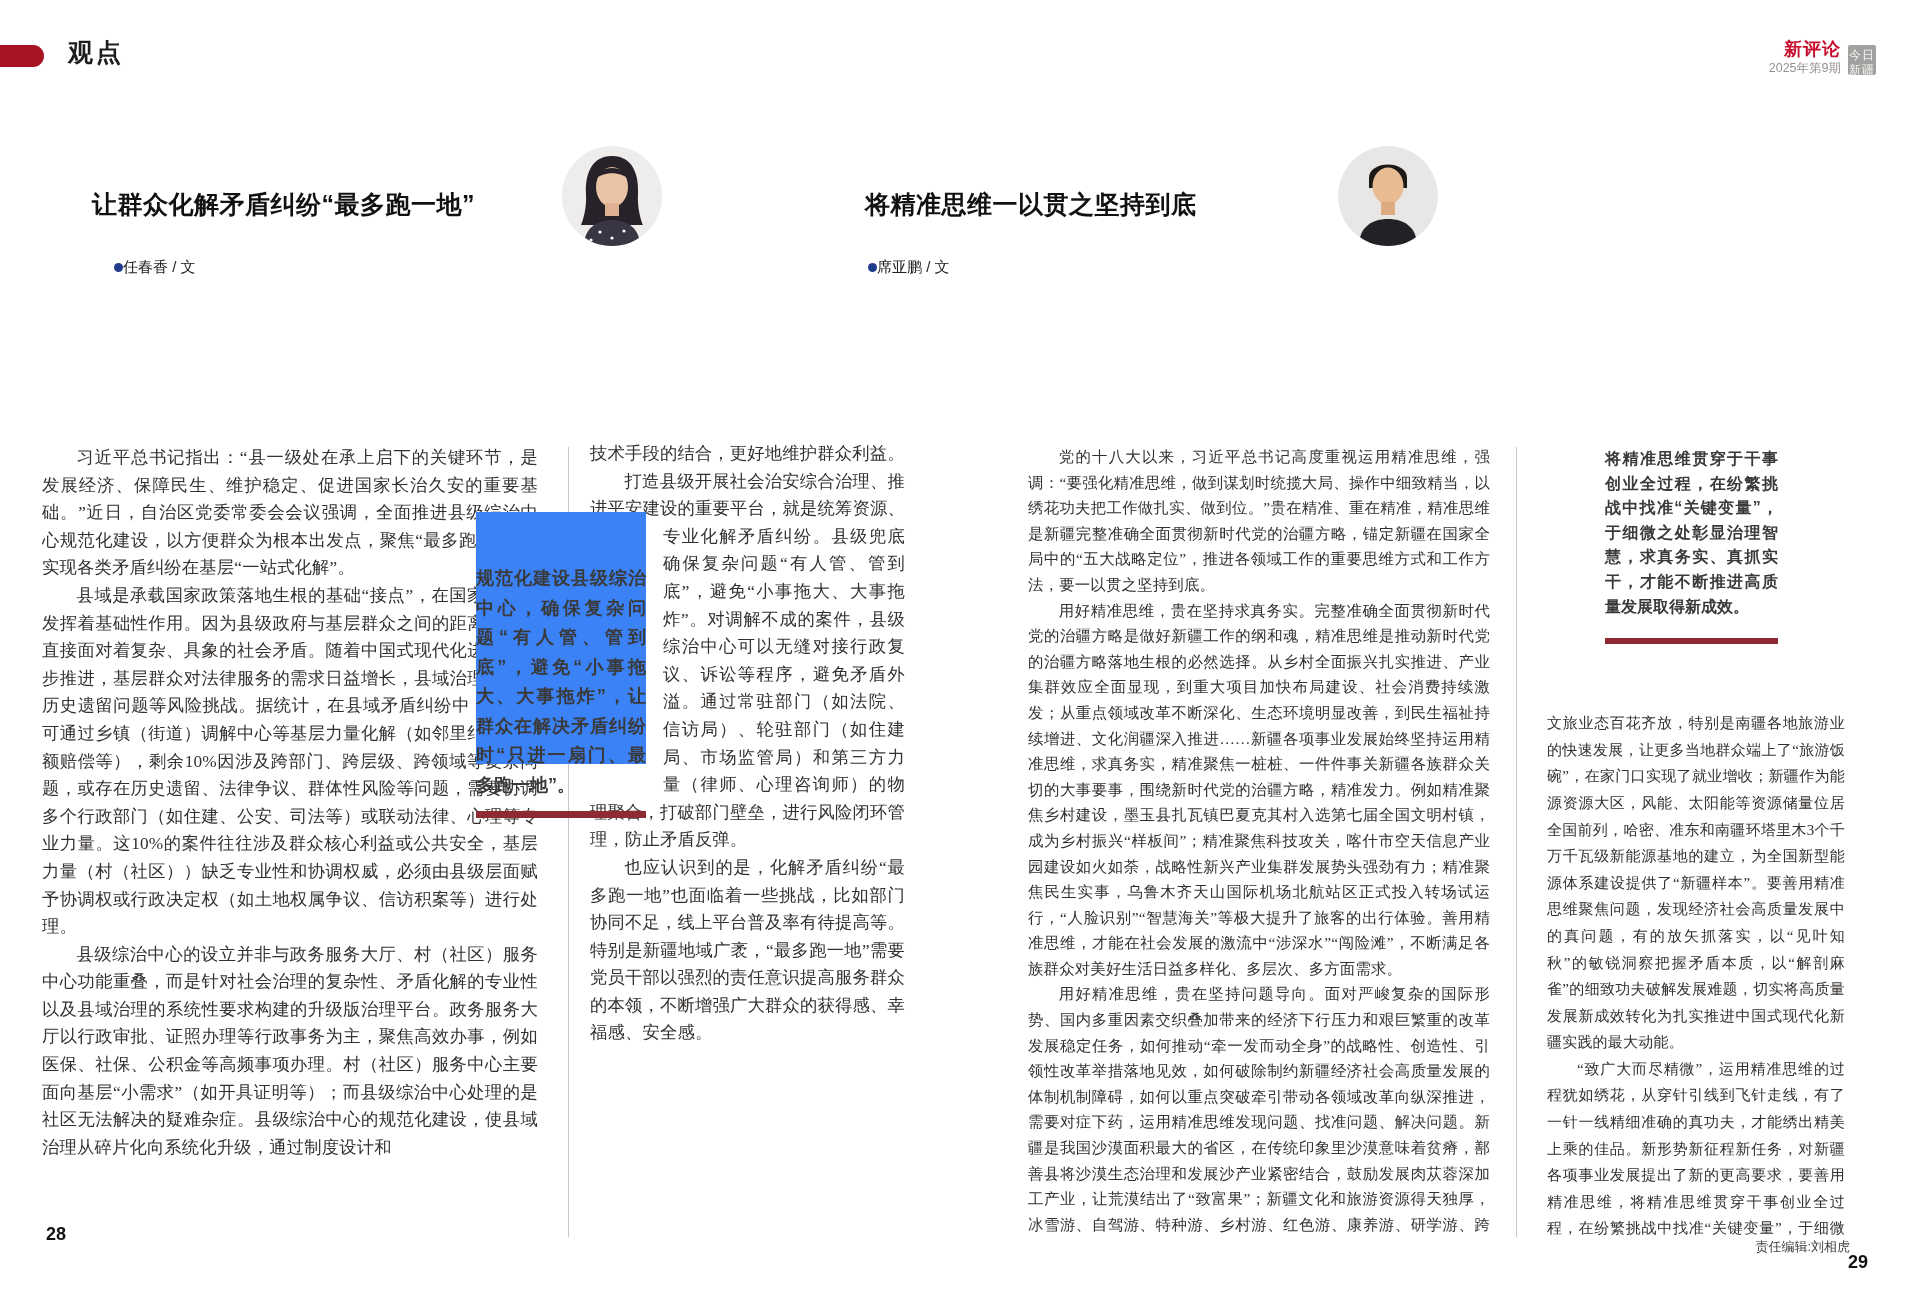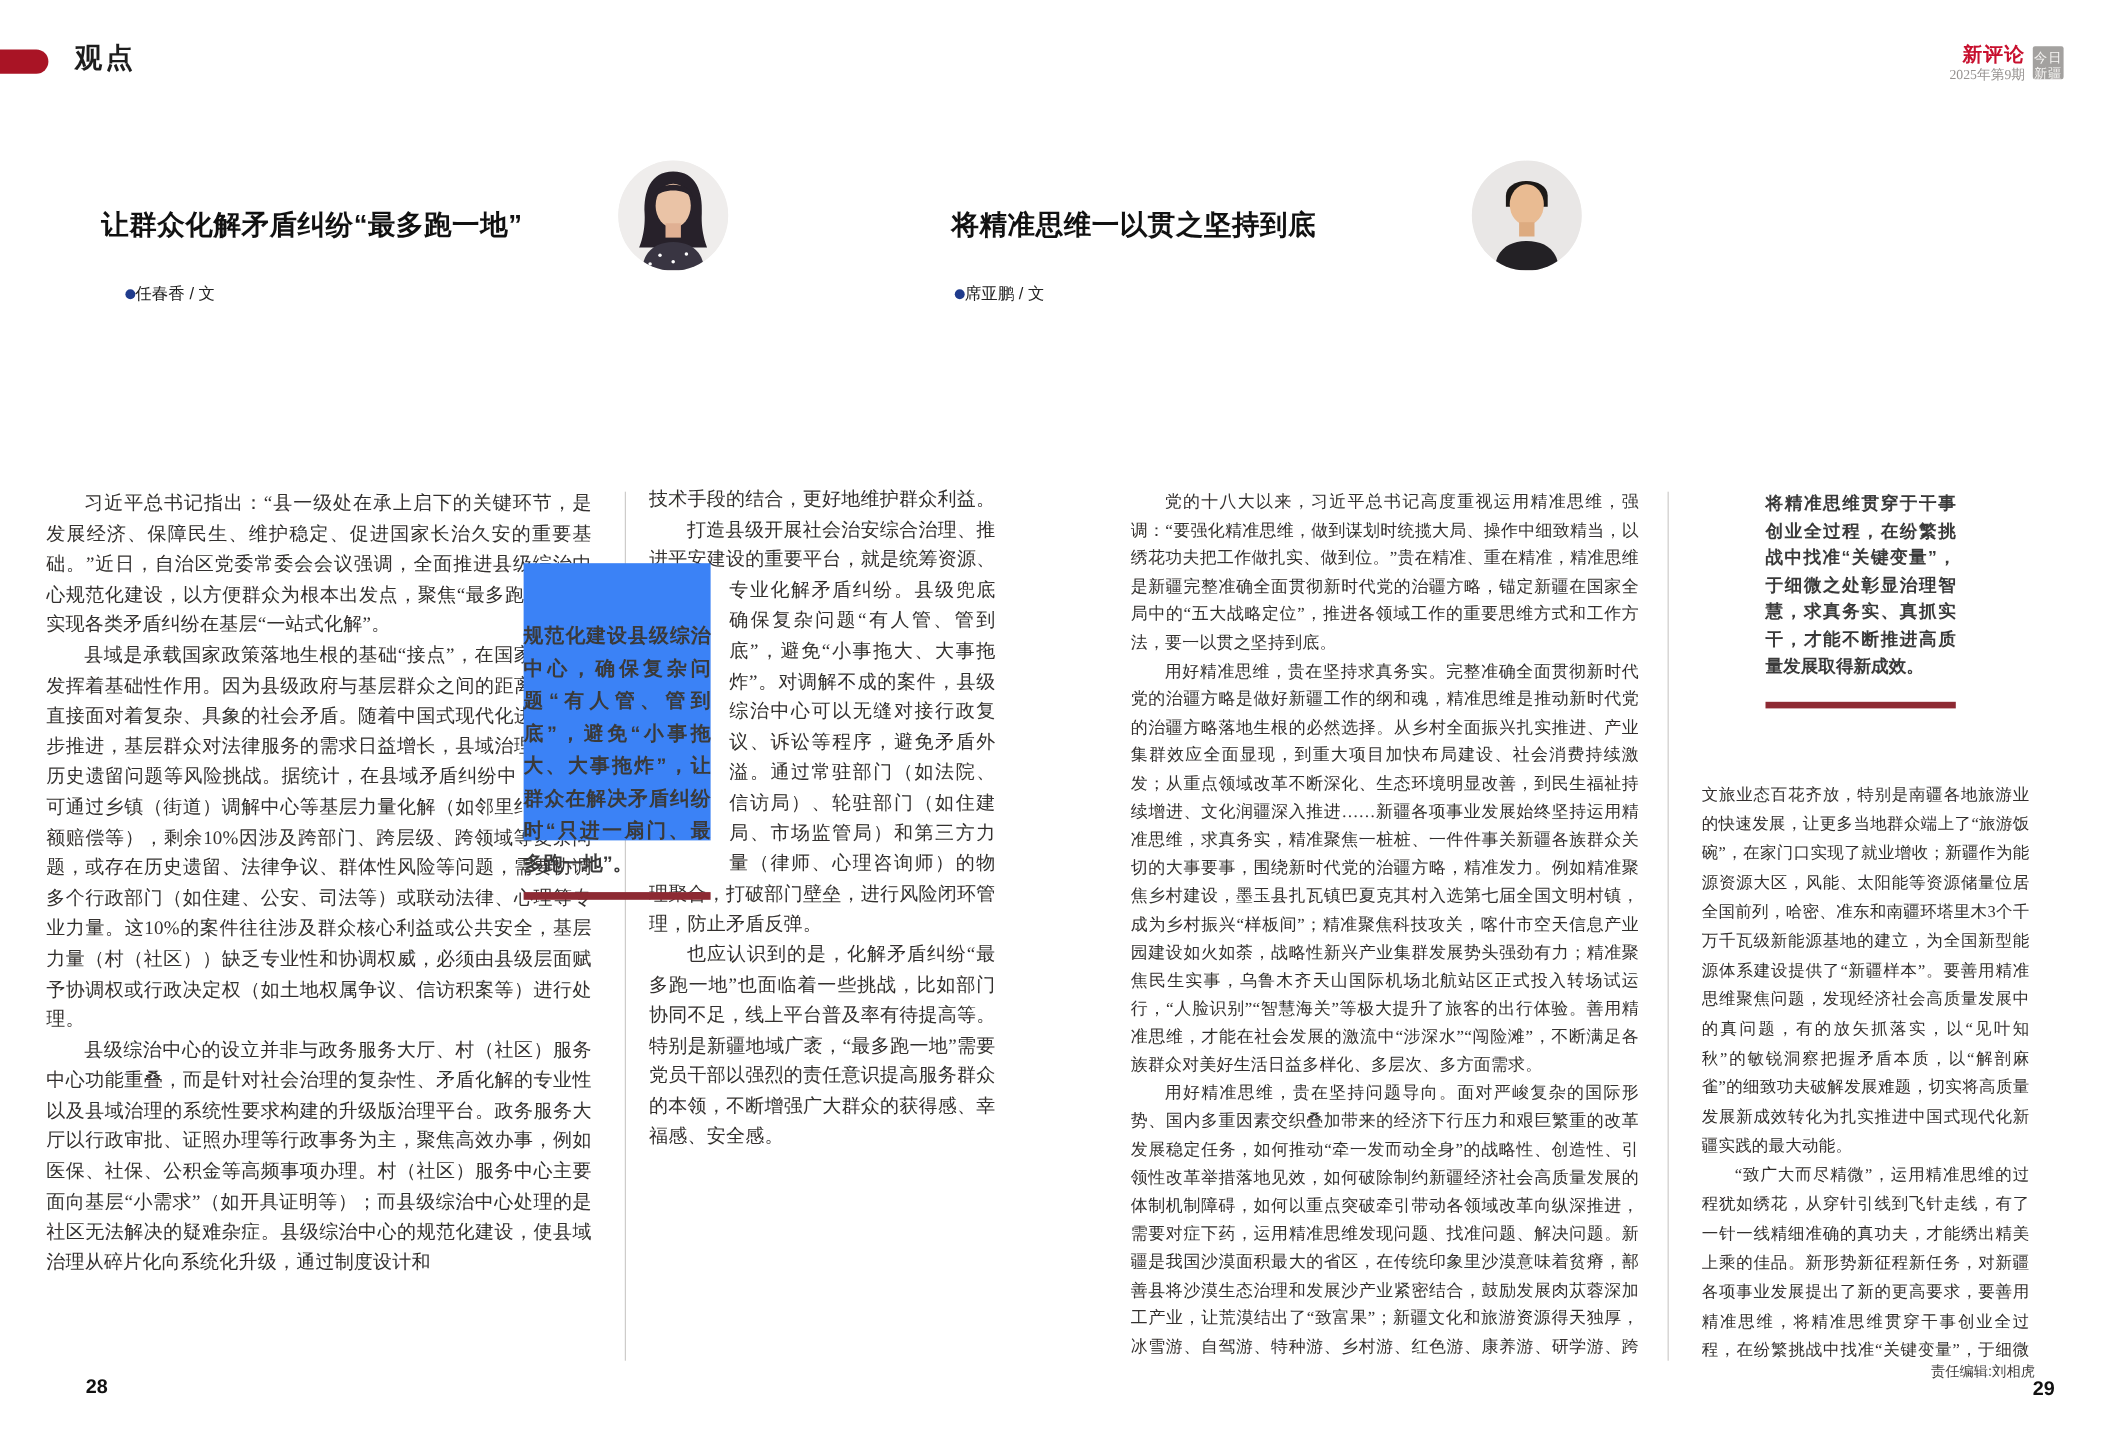--- a/index.html
+++ b/index.html
@@ -5,21 +5,21 @@
   html,body{margin:0;padding:0;}
   body{
     width:1920px;height:1307px;position:relative;background:#ffffff;
     font-family:"Liberation Serif","DejaVu Serif",serif;color:#33302e;
     overflow:hidden;
   }
   .abs{position:absolute;}
   
   .red-pill{left:0;top:45px;width:44px;height:22px;background:#a91425;border-radius:0 11px 11px 0;}
   .section-label{left:68px;top:36px;font-size:25px;letter-spacing:3px;color:#1d1d1d;font-weight:600;}
-  .masthead{right:44px;top:40px;display:flex;align-items:center;gap:7px;font-family:Liberation Serif, serif;}
+  .masthead{right:44px;top:40px;display:flex;align-items:flex-end;gap:7px;font-family:Liberation Sans, sans-serif;}
   .masthead .mtxt{text-align:right;line-height:1;}
   .mast-title{font-size:18px;font-weight:bold;color:#c8102e;letter-spacing:1px;}
   .mast-issue{font-size:12.5px;color:#969290;margin-top:4px;}
   .mast-logo{width:28px;height:30px;background:#a3a19f;color:#f7f6f4;border-radius:2px;
     font-size:12px;line-height:1.25;text-align:center;padding-top:3px;box-sizing:border-box;letter-spacing:1px;}
   
   .art-title{font-family:"Liberation Sans","DejaVu Sans",sans-serif;font-weight:900;font-size:25px;color:#111;letter-spacing:0.5px;text-align:right;}
   .byline{display:flex;align-items:center;gap:0;font-size:15px;color:#222;
     font-family:"Liberation Sans","DejaVu Sans",sans-serif;}
   .byline .dot{width:9px;height:9px;border-radius:50%;background:#1f3b8c;display:inline-block;}
@@ -127,15 +127,15 @@
   <div class="pull-quote">
     <div class="pq-right-text">将精准思维贯穿于干事创业全过程，在纷繁挑战中找准“关键变量”，于细微之处彰显治理智慧，求真务实、真抓实干，才能不断推进高质量发展取得新成效。</div>
     <div class="pq-right-rule"></div>
   </div>
   <div class="bodycol colR2" style="margin-top:66px;">
       <p class="noind">文旅业态百花齐放，特别是南疆各地旅游业的快速发展，让更多当地群众端上了“旅游饭碗”，在家门口实现了就业增收；新疆作为能源资源大区，风能、太阳能等资源储量位居全国前列，哈密、准东和南疆环塔里木3个千万千瓦级新能源基地的建立，为全国新型能源体系建设提供了“新疆样本”。要善用精准思维聚焦问题，发现经济社会高质量发展中的真问题，有的放矢抓落实，以“见叶知秋”的敏锐洞察把握矛盾本质，以“解剖麻雀”的细致功夫破解发展难题，切实将高质量发展新成效转化为扎实推进中国式现代化新疆实践的最大动能。</p>
       <p>“致广大而尽精微”，运用精准思维的过程犹如绣花，从穿针引线到飞针走线，有了一针一线精细准确的真功夫，才能绣出精美上乘的佳品。新形势新征程新任务，对新疆各项事业发展提出了新的更高要求，要善用精准思维，将精准思维贯穿干事创业全过程，在纷繁挑战中找准“关键变量”，于细微之处彰显治理智慧，求真务实、真抓实干，奋力开创中国式现代化新疆实践的崭新篇章，以优异成绩迎接自治区成立70周年。</p>
     </div>
 </div>
 
-<div class="abs pagenum" style="left:46px;top:1250px;margin-left:32px;">28</div>
+<div class="abs pagenum" style="left:46px;top:1224px;">28</div>
 <div class="abs editor" style="right:70px;top:1238px;">责任编辑:刘相虎</div>
 <div class="abs pagenum" style="right:52px;top:1252px;">29</div>
 
 </body></html>

